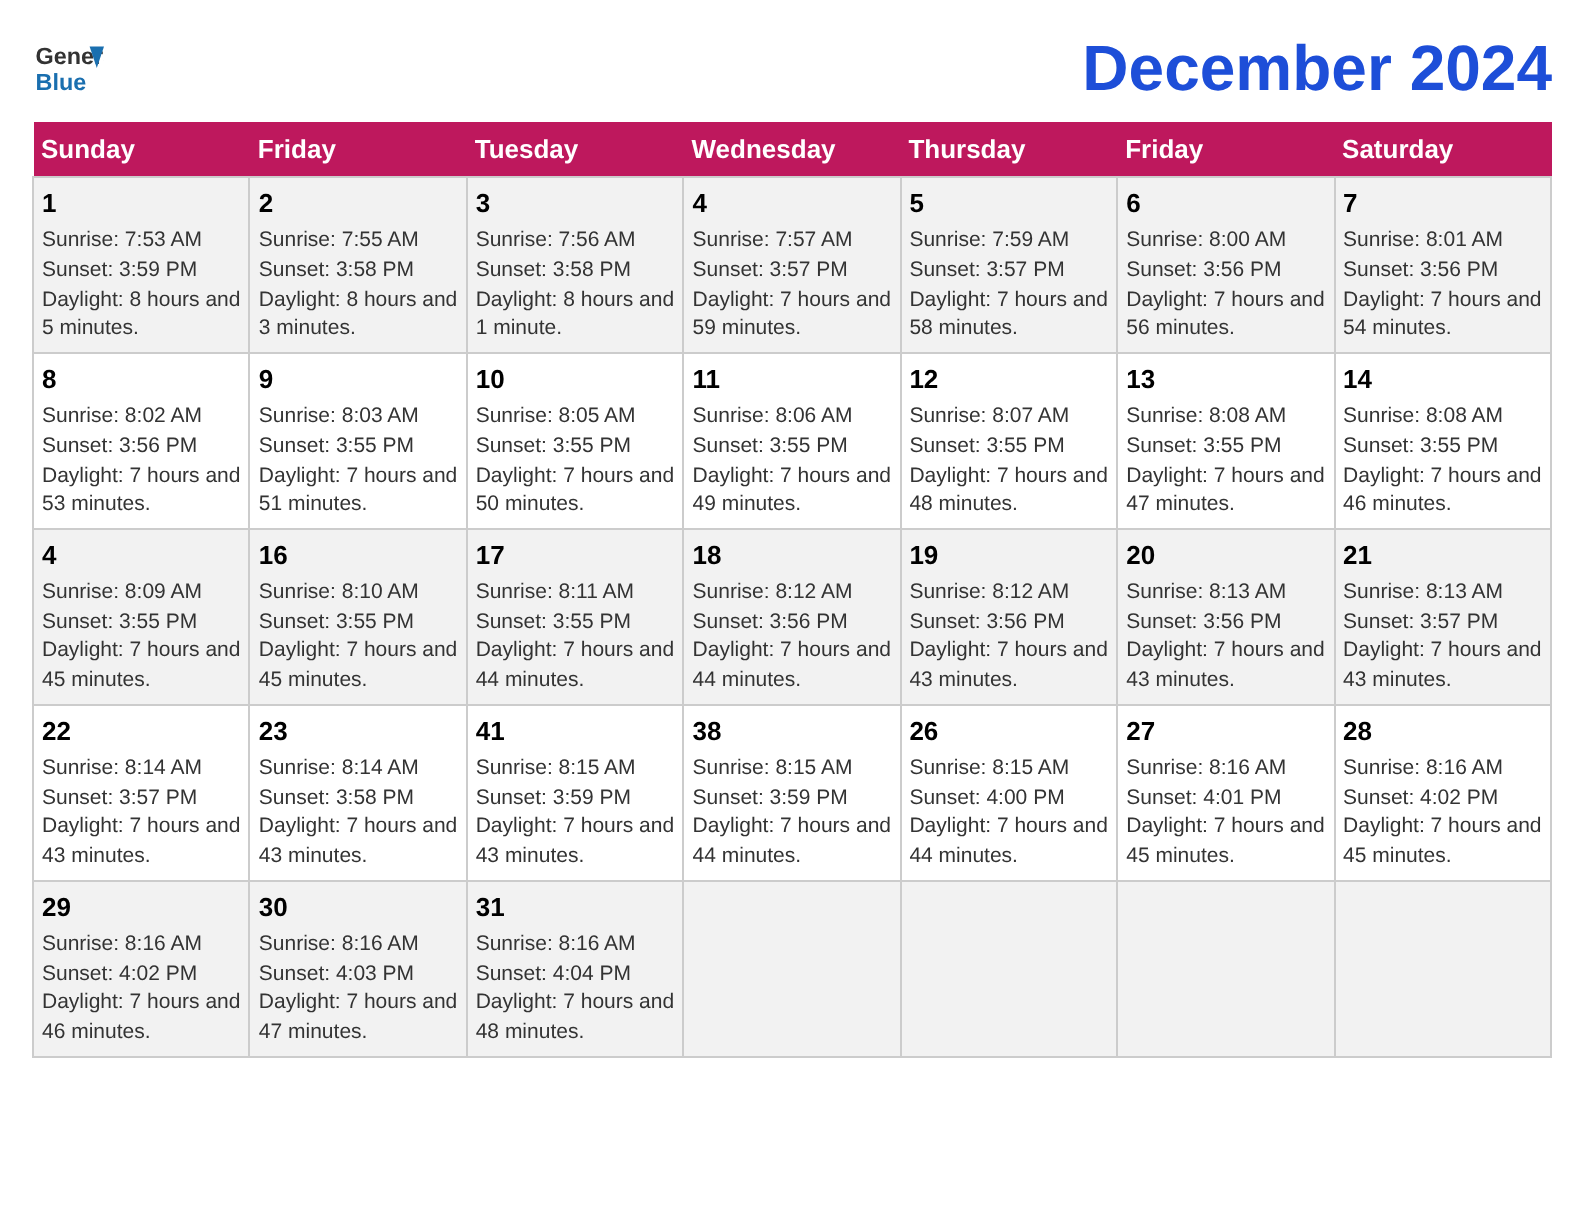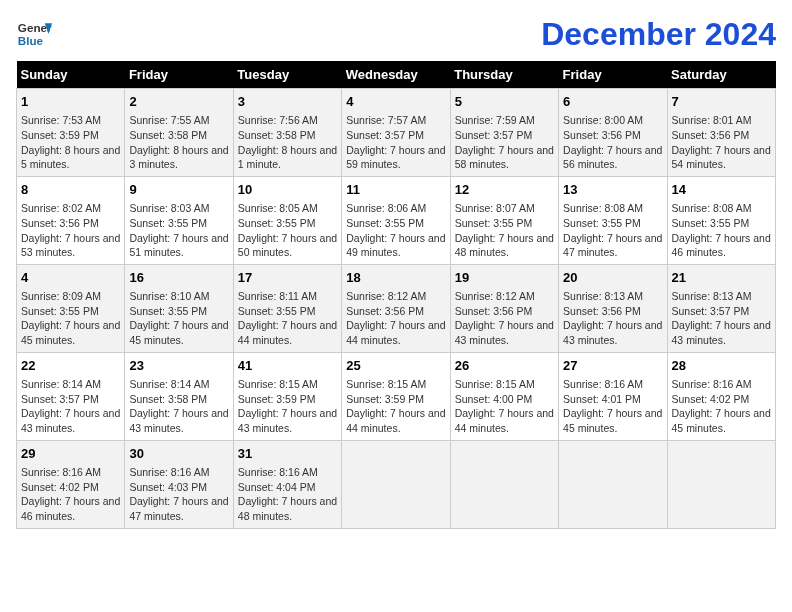--- a/index.html
+++ b/index.html
@@ -36,21 +36,21 @@
     .subtitle {
       font-size: 16px;
       color: #333;
     }
     table {
       width: 100%;
       border-collapse: collapse;
       font-size: 11px;
     }
     thead tr th {
-      background-color: #000000;
+      background-color: #be185d;
       color: #fff;
       padding: 6px 4px;
       text-align: left;
       font-size: 13px;
       font-weight: bold;
     }
     tbody tr td {
       vertical-align: top;
       padding: 4px 4px;
       border: 1px solid #ccc;
@@ -203,21 +203,21 @@
         </td>
         <td>
           <span class="day-num">23</span>
           <div class="cell-content">Sunrise: 8:14 AM<br>Sunset: 3:58 PM<br>Daylight: 7 hours and 43 minutes.</div>
         </td>
         <td>
           <span class="day-num">41</span>
           <div class="cell-content">Sunrise: 8:15 AM<br>Sunset: 3:59 PM<br>Daylight: 7 hours and 43 minutes.</div>
         </td>
         <td>
-          <span class="day-num">25</span>
+          <span class="day-num">38</span>
           <div class="cell-content">Sunrise: 8:15 AM<br>Sunset: 3:59 PM<br>Daylight: 7 hours and 44 minutes.</div>
         </td>
         <td>
           <span class="day-num">26</span>
           <div class="cell-content">Sunrise: 8:15 AM<br>Sunset: 4:00 PM<br>Daylight: 7 hours and 44 minutes.</div>
         </td>
         <td>
           <span class="day-num">27</span>
           <div class="cell-content">Sunrise: 8:16 AM<br>Sunset: 4:01 PM<br>Daylight: 7 hours and 45 minutes.</div>
         </td>

